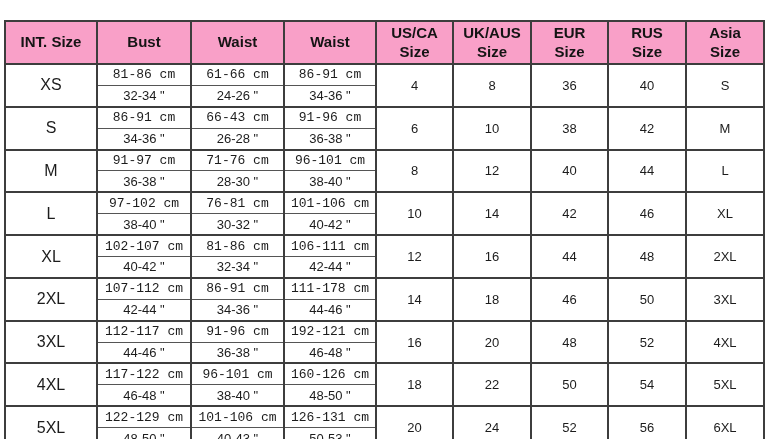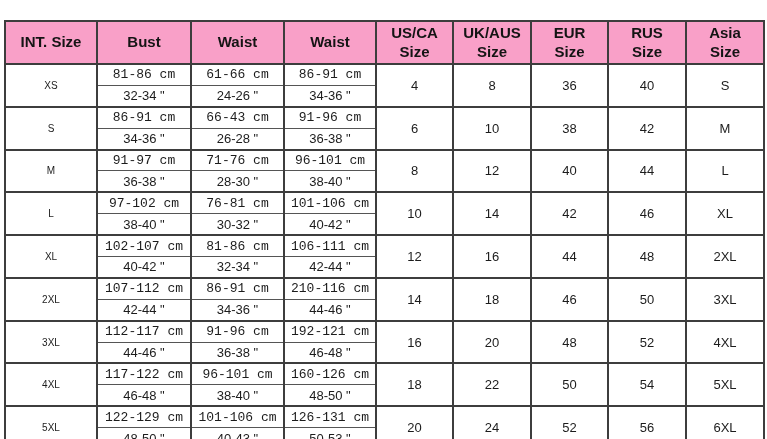--- a/index.html
+++ b/index.html
@@ -30,21 +30,21 @@
   }
   thead th {
     background: #f9a0c8;
     font-size: 15px; font-weight: bold;
     height: 41px; line-height: 1.25;
     white-space: pre-line;
     color: #141414;
   }
   tbody td { font-size: 13px; font-weight: normal; background: #ffffff; }
   tbody tr { height: 21.4px; }
-  td.size-label { font-size: 10px; }
+  td.size-label { font-size: 16px; }
   
   tr.sub-top td.measure    { border-bottom: 1px solid #555555; font-family: Liberation Mono, monospace; }
   tr.sub-bottom td.measure { border-top: 1px solid #555555; }
 </style>
 </head>
 <body>
 
 <div class="page">
   <table class="size-chart">
     <colgroup>
@@ -160,21 +160,21 @@
       <tr class="sub-bottom">
         <td class="measure">40-42 "</td>
         <td class="measure">32-34 "</td>
         <td class="measure">42-44 "</td>
       </tr>
 
       <tr class="sub-top">
         <td rowspan="2" class="size-label">2XL</td>
         <td class="measure">107-112 cm</td>
         <td class="measure">86-91 cm</td>
-        <td class="measure">210-116 cm</td>
+        <td class="measure">111-178 cm</td>
         <td rowspan="2">14</td>
         <td rowspan="2">18</td>
         <td rowspan="2">46</td>
         <td rowspan="2">50</td>
         <td rowspan="2">3XL</td>
       </tr>
       <tr class="sub-bottom">
         <td class="measure">42-44 "</td>
         <td class="measure">34-36 "</td>
         <td class="measure">44-46 "</td>

